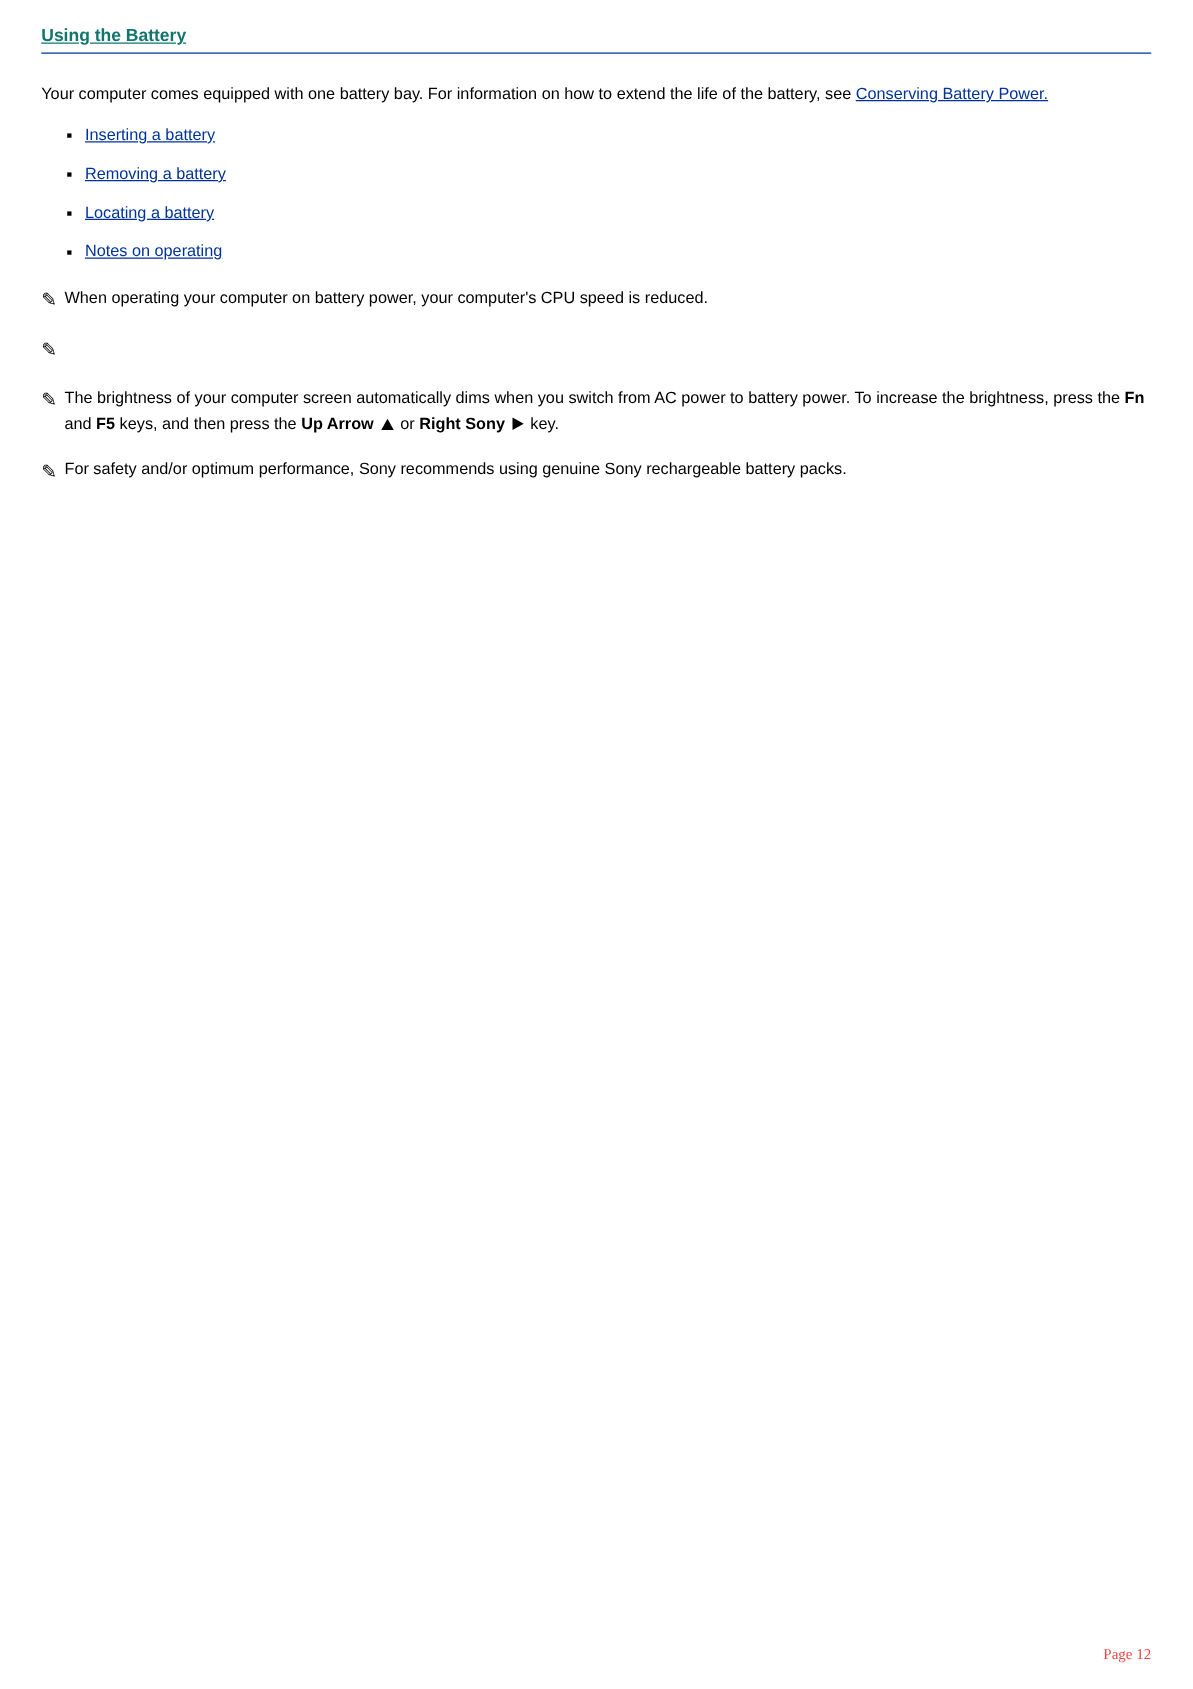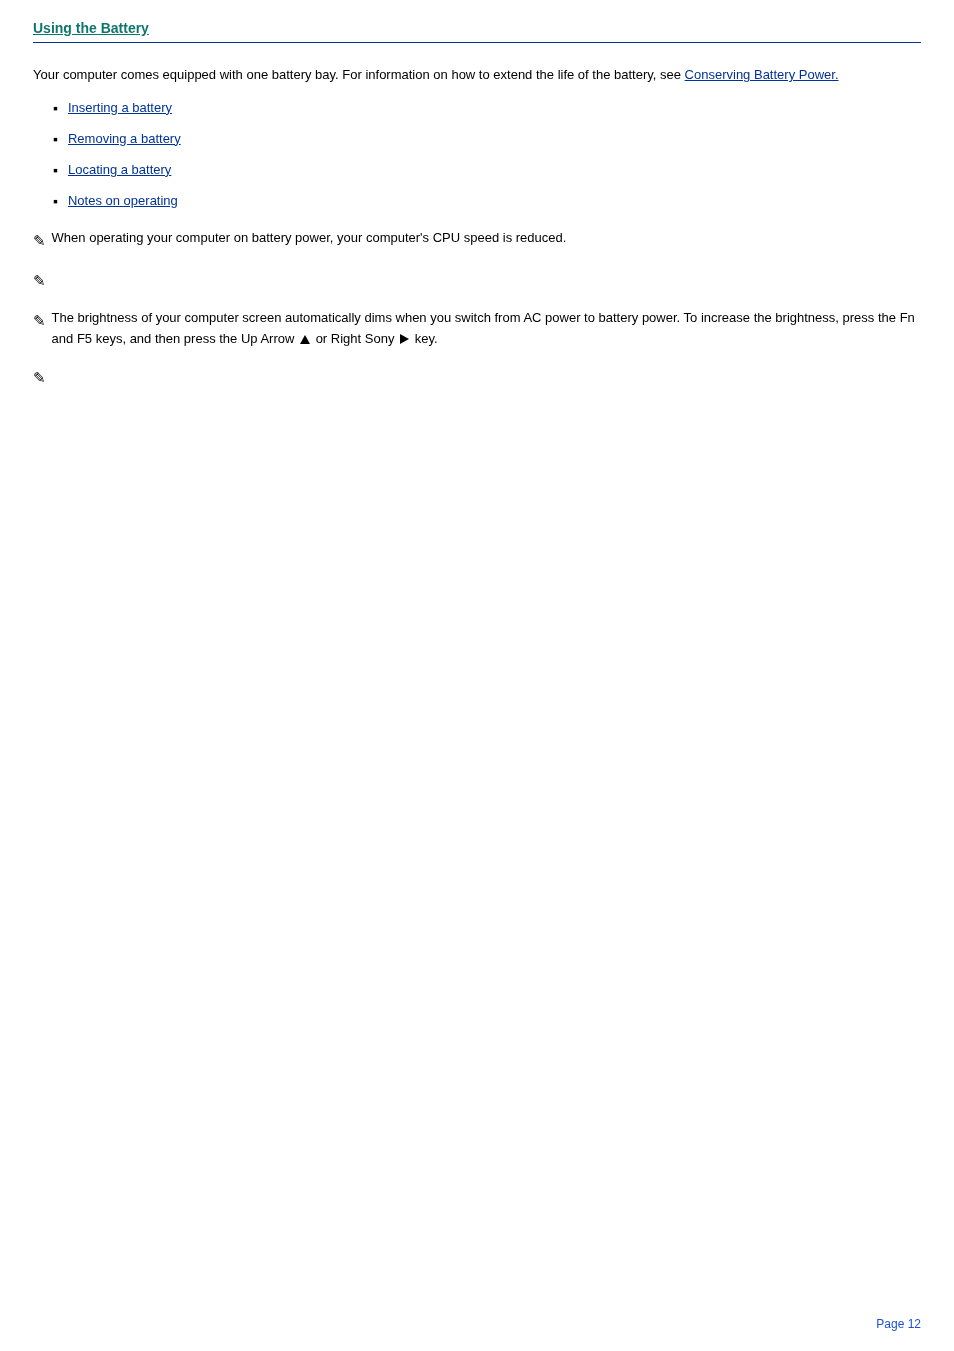--- a/index.html
+++ b/index.html
@@ -81,21 +81,21 @@
       line-height: 1.6;
       font-size: 13px;
     }
 
     .note-text {
       flex: 1;
       line-height: 1.6;
     }
 
     .note-text strong {
-      font-weight: normal;
+      font-weight: bold;
     }
 
     .arrow-up {
       display: inline-block;
       width: 0;
       height: 0;
       border-left: 5px solid transparent;
       border-right: 5px solid transparent;
       border-bottom: 9px solid #000;
       vertical-align: middle;
@@ -111,21 +111,22 @@
       border-left: 9px solid #000;
       vertical-align: middle;
       margin: 0 2px;
     }
 
     .page-number {
       position: absolute;
       bottom: 20px;
       right: 33px;
       font-size: 12px;
-      color: #1d4ed8;
+      color: #ef4444;
+      font-family: Liberation Serif, serif;
     }
 
     
     .icon-note {
       display: inline-block;
       margin-right: 6px;
       flex-shrink: 0;
       font-size: 15px;
       position: relative;
       top: 1px;
@@ -183,19 +184,22 @@
 
   <div class="note-block">
     <span class="icon-note">✎</span>
     <span class="note-text">
       The brightness of your computer screen automatically dims when you switch from AC power to battery power. To increase the brightness, press the <strong>Fn</strong> and <strong>F5</strong> keys, and then press the <strong>Up Arrow</strong> <span class="arrow-up"></span> or <strong>Right Sony</strong> <span class="arrow-right"></span> key.
     </span>
   </div>
 
   <div class="note-block">
     <span class="icon-note">✎</span>
+    <span class="note-text">
+      <span>For safety and/or optimum performance, Sony recommends using genuine Sony rechargeable battery packs.</span>
+    </span>
   </div>
 
 </div>
 
 <div class="page-number">
   <span>Page 12</span>
 </div>
 
 </body></html>

